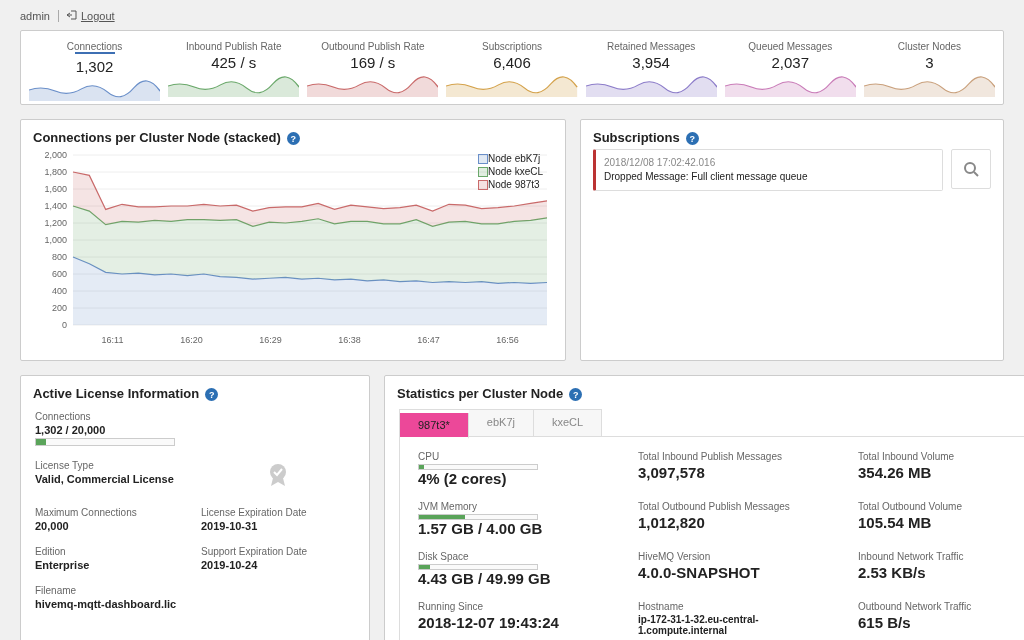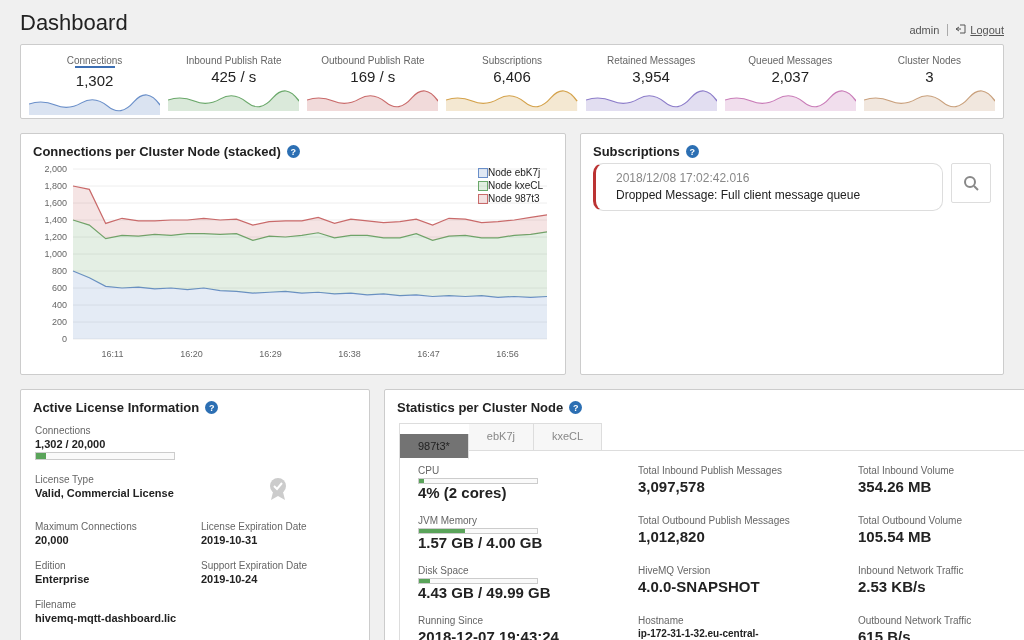--- a/index.html
+++ b/index.html
@@ -90,21 +90,21 @@
   .panel {
     background: var(--panel-bg);
     border: 1px solid var(--border);
     border-radius: 2px;
   }
   .panel-h {
     padding: 10px 12px 4px;
     font-size: 13px;
     font-weight: 600;
     display: flex;
-    align-items: center;
+    align-items: flex-end;
     gap: 6px;
   }
   .help-icon {
     width: 13px; height: 13px;
     border-radius: 50%;
     background: #2c6fb3;
     color: #fff;
     font-size: 9px;
     display: inline-flex;
     align-items: center;
@@ -123,23 +123,23 @@
     top: 4px;
     font-size: 10px;
   }
   .legend div { display:flex; align-items:center; margin-bottom:2px;}
   .swatch { width:10px; height:10px; border:1px solid #888; display:inline-block;}
   .notif-body { display:flex; gap:8px; padding: 0 12px 12px; }
   .notif-item {
     flex: 1;
     border: 1px solid #ddd;
     border-left: 3px solid #b33;
-    border-radius: 10px;
-    padding: 6px 20px;
-    font-size: 12px;
+    border-radius: 2px;
+    padding: 6px 8px;
+    font-size: 10px;
     line-height: 1.4;
   }
   .notif-ts { color:#888;}
   .notif-search {
     width: 40px; height: 40px;
     border:1px solid #ddd; border-radius:2px;
     display:flex; align-items:center; justify-content:center;
     color:#777; cursor:pointer;
   }
   
@@ -176,40 +176,39 @@
   }
   .tab {
     padding: 6px 18px;
     font-size: 11px;
     border-right:1px solid #ddd;
     color:#888;
     cursor:pointer;
     background:#f7f7f7;
   }
   .tab:last-child{border-right:none;}
-  .tab.active { color:#222; background:#737373; border-bottom:2px solid #fff; position:relative; top:10px;}
+  .tab.active { color:#222; background:#ec4899; border-bottom:2px solid #fff; position:relative; top:3px;}
   .stats-content {
     border:1px solid #ddd;
     padding: 14px 18px;
     display:grid;
     grid-template-columns: 200px 200px 150px;
     column-gap: 20px;
     row-gap: 14px;
   }
   .stat .lbl { font-size:10px; color:var(--text-muted); margin-bottom:2px;}
   .stat .val { font-size:15px; font-weight:600;}
   .stat .bar { width:120px; height:6px; border:1px solid #ccc; background:#fafafa; margin-top:2px;}
   .stat .bar>div{height:100%;background:#5aa45a;}
 </style>
 </head>
 <body>
 
 <div class="page">
   <div class="topbar">
-    <div class="title">Dashboard</div>
     <div class="user-area">
       <span>admin</span>
       <span class="sep"></span>
       <span class="logout">
         <span>
           <svg width="10" height="10" viewBox="0 0 10 10">
               <path d="M4 1h5v8H4M0 5h5M3 3l-3 2 3 2" stroke="#555" fill="none" stroke-width="1"></path>
             </svg>
         </span>
         <span>Logout</span>

